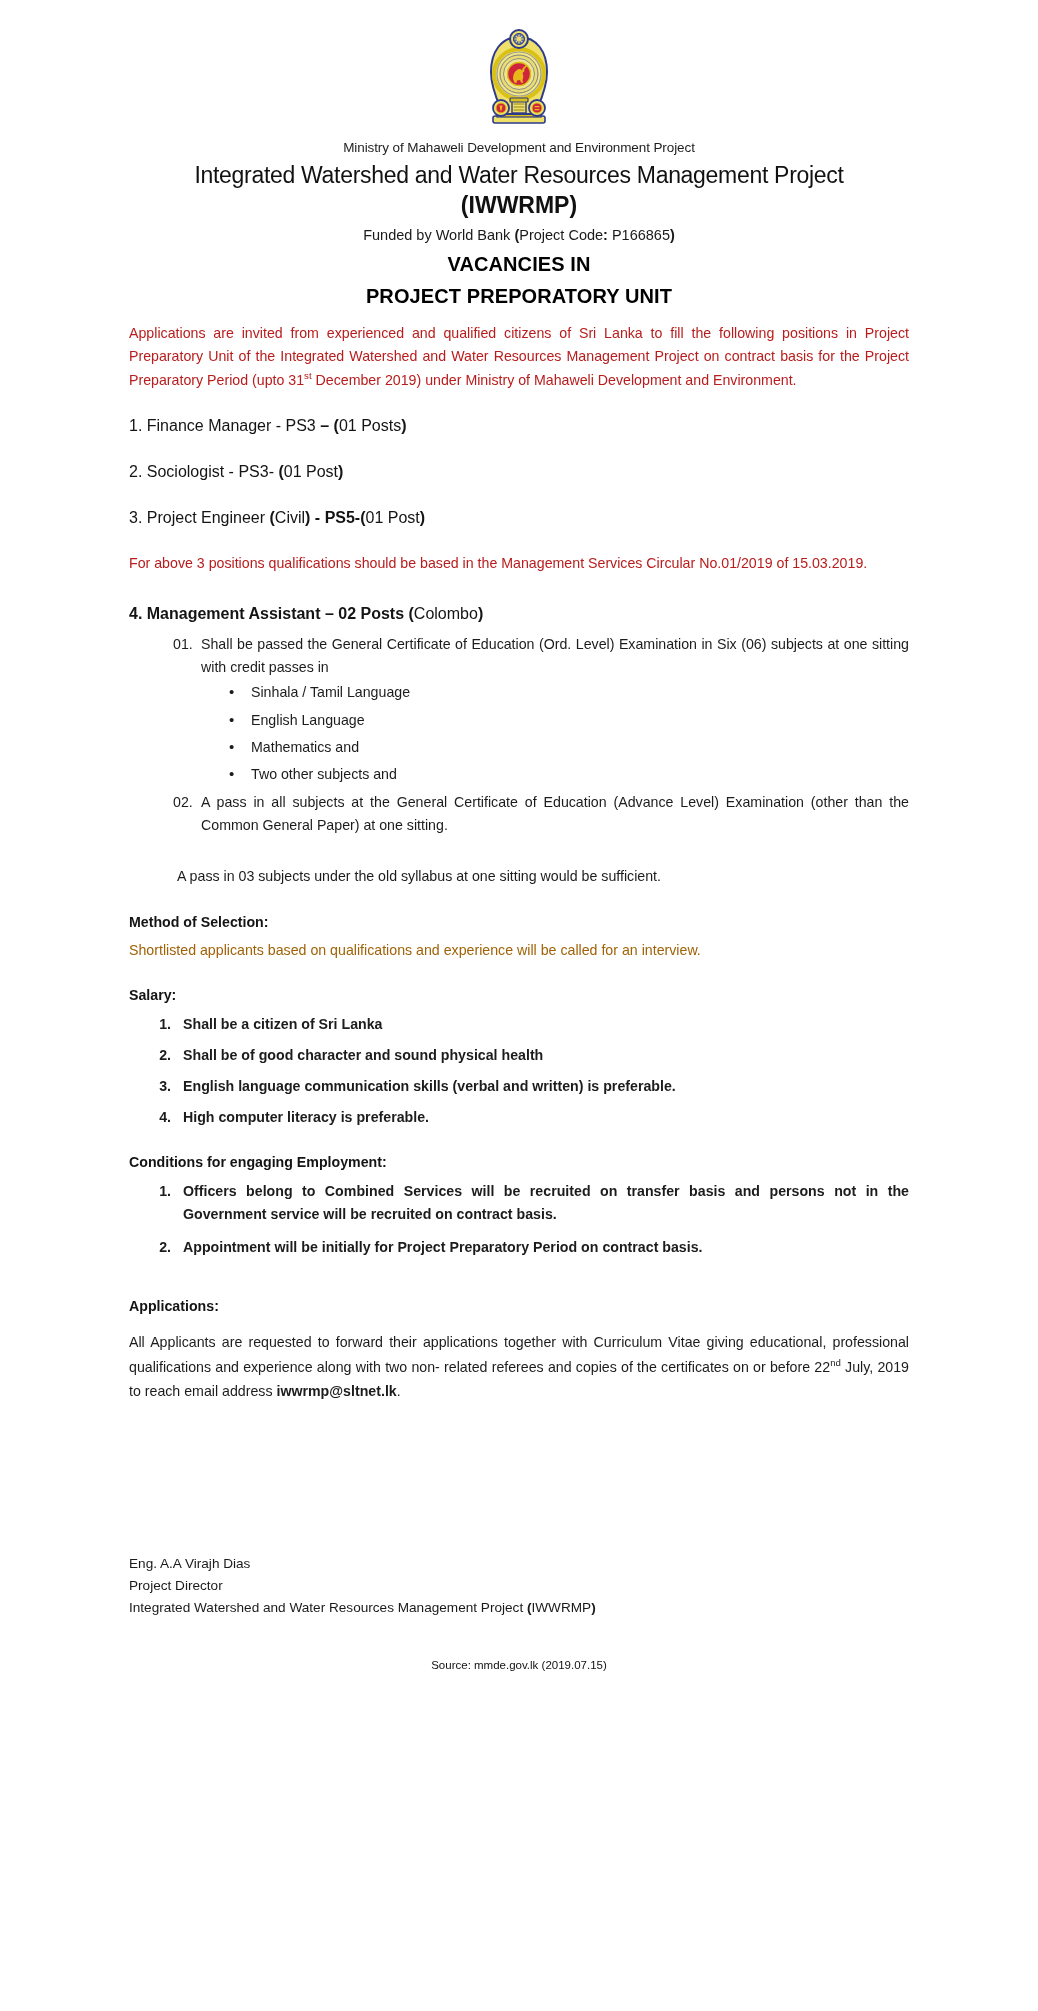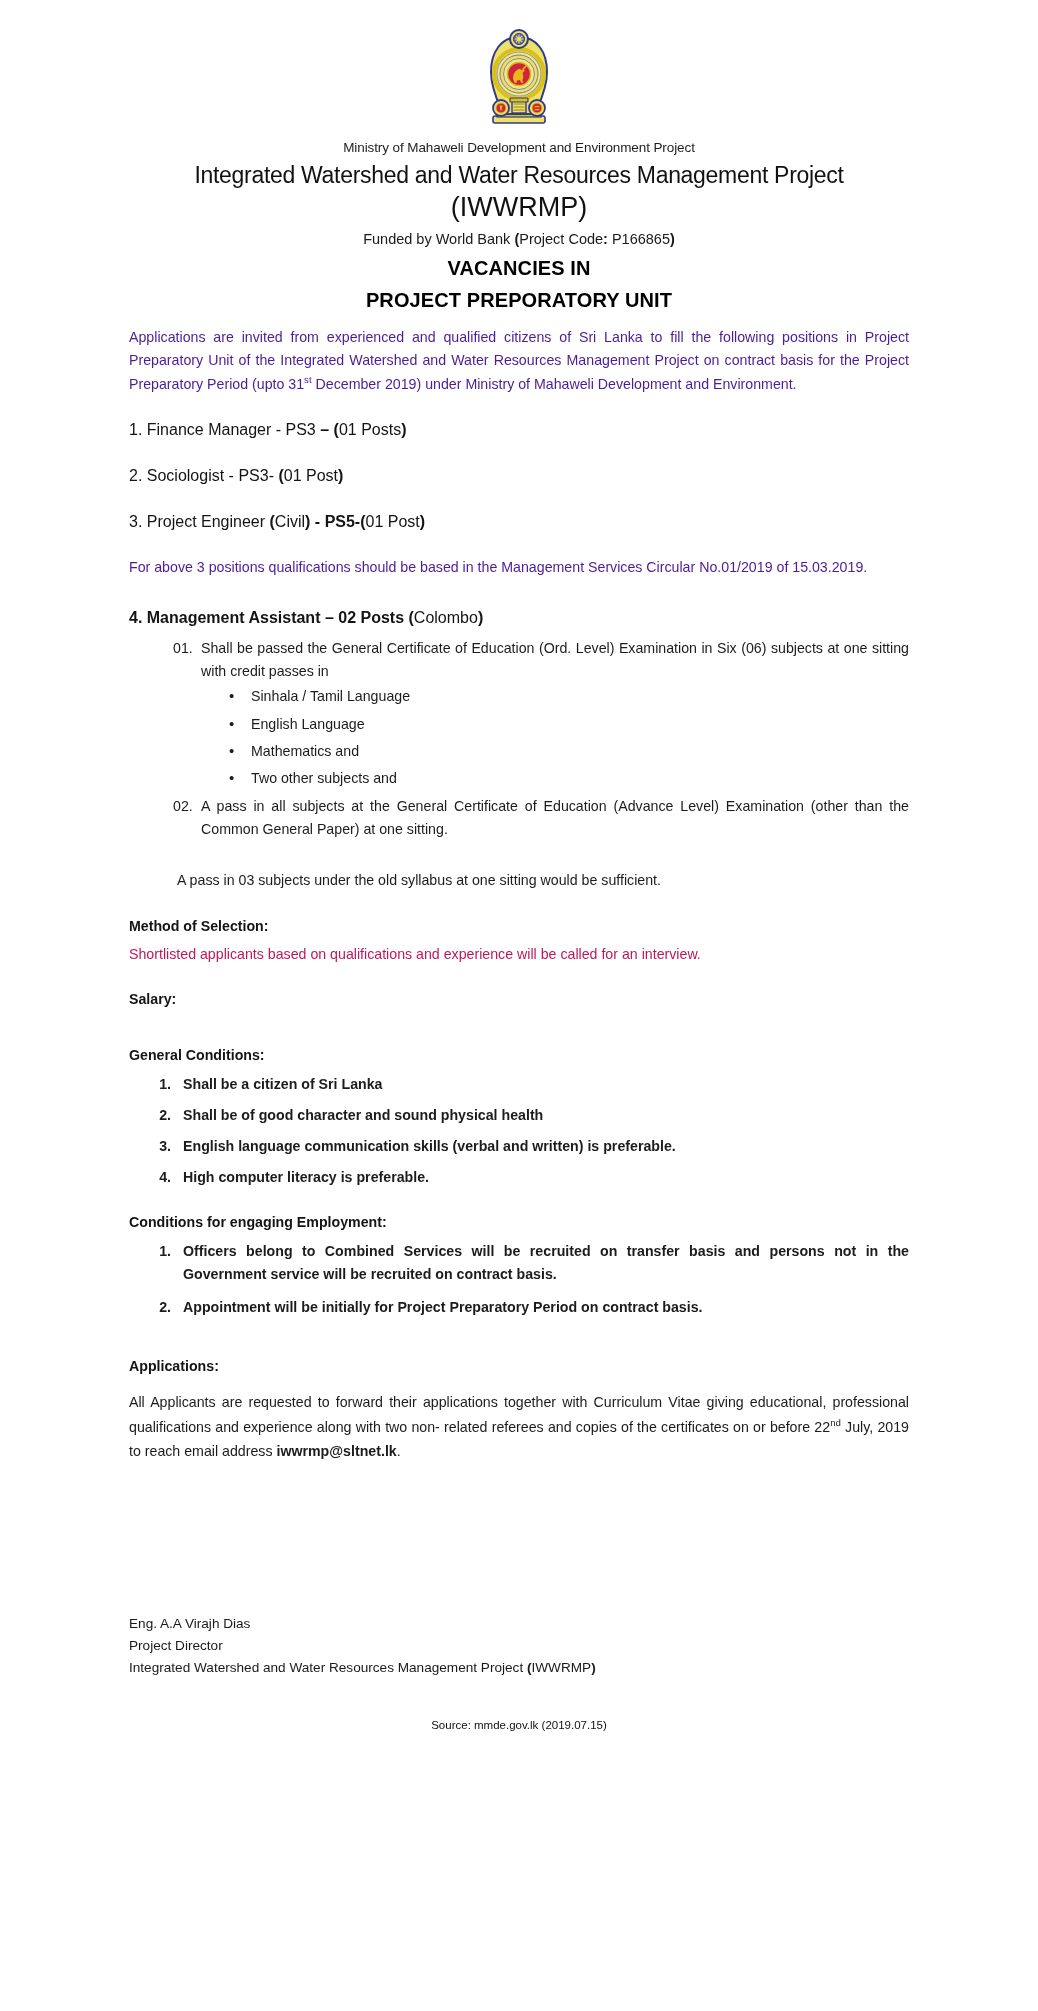--- a/index.html
+++ b/index.html
@@ -50,22 +50,22 @@
     text-align: center;
     font-size: 23px;
     font-weight: 400;
     line-height: 1.28;
     color: #111;
     margin: 0;
     letter-spacing: -0.3px;
   }
   .abbr-line {
     text-align: center;
-    font-size: 27px;
-    font-weight: 400;
+    font-size: 23px;
+    font-weight: 700;
     margin: 2px 0 8px 0;
     color: #111;
   }
   .funded-line {
     text-align: center;
     font-size: 14.5px;
     margin: 0 0 10px 0;
     color: #1a1a1a;
   }
   .funded-line b { font-weight: 700; }
@@ -82,21 +82,21 @@
     margin-top: 9px;
     margin-bottom: 14px;
   }
 
   
   p.para {
     font-size: 14.2px;
     line-height: 1.62;
     text-align: justify;
     margin: 14px 0 0 0;
-    color: #4c1d95;
+    color: #b91c1c;
   }
   sup { font-size: 0.68em; vertical-align: super; }
 
   
   .positions {
     margin: 22px 0 0 0;
   }
   .position {
     font-size: 16px;
     line-height: 1.5;
@@ -168,21 +168,21 @@
     font-size: 14.2px;
     font-weight: 700;
     margin: 26px 0 9px 0;
     color: #141414;
   }
   .lbl.gap-lg { margin-top: 40px; }
   .lbl-body {
     font-size: 14.2px;
     line-height: 1.6;
     margin: 0;
-    color: #be185d;
+    color: #a16207;
   }
 
   ol.numlist {
     margin: 10px 0 0 0;
     padding-left: 46px;
     font-size: 14.2px;
     line-height: 1.6;
     color: #1c1c1c;
   }
   ol.numlist li {
@@ -331,21 +331,20 @@
       </div>
     </div>
 
     <div class="old-syllabus">A pass in 03 subjects under the old syllabus at one sitting would be sufficient.</div>
 
     <div class="lbl">Method of Selection:</div>
     <p class="lbl-body">Shortlisted applicants based on qualifications and experience will be called for an interview.</p>
 
     <div class="lbl">Salary:</div>
 
-    <div class="lbl gap-lg">General Conditions:</div>
     <ol class="numlist">
       <li>Shall be a citizen of Sri Lanka</li>
       <li>Shall be of good character and sound physical health</li>
       <li>English language communication skills (verbal and written) is preferable.</li>
       <li>High computer literacy is preferable.</li>
     </ol>
 
     <div class="lbl">Conditions for engaging Employment:</div>
     <ol class="numlist spread">
       <li>Officers belong to Combined Services will be recruited on transfer basis and persons not in the Government service will be recruited on contract basis.</li>

